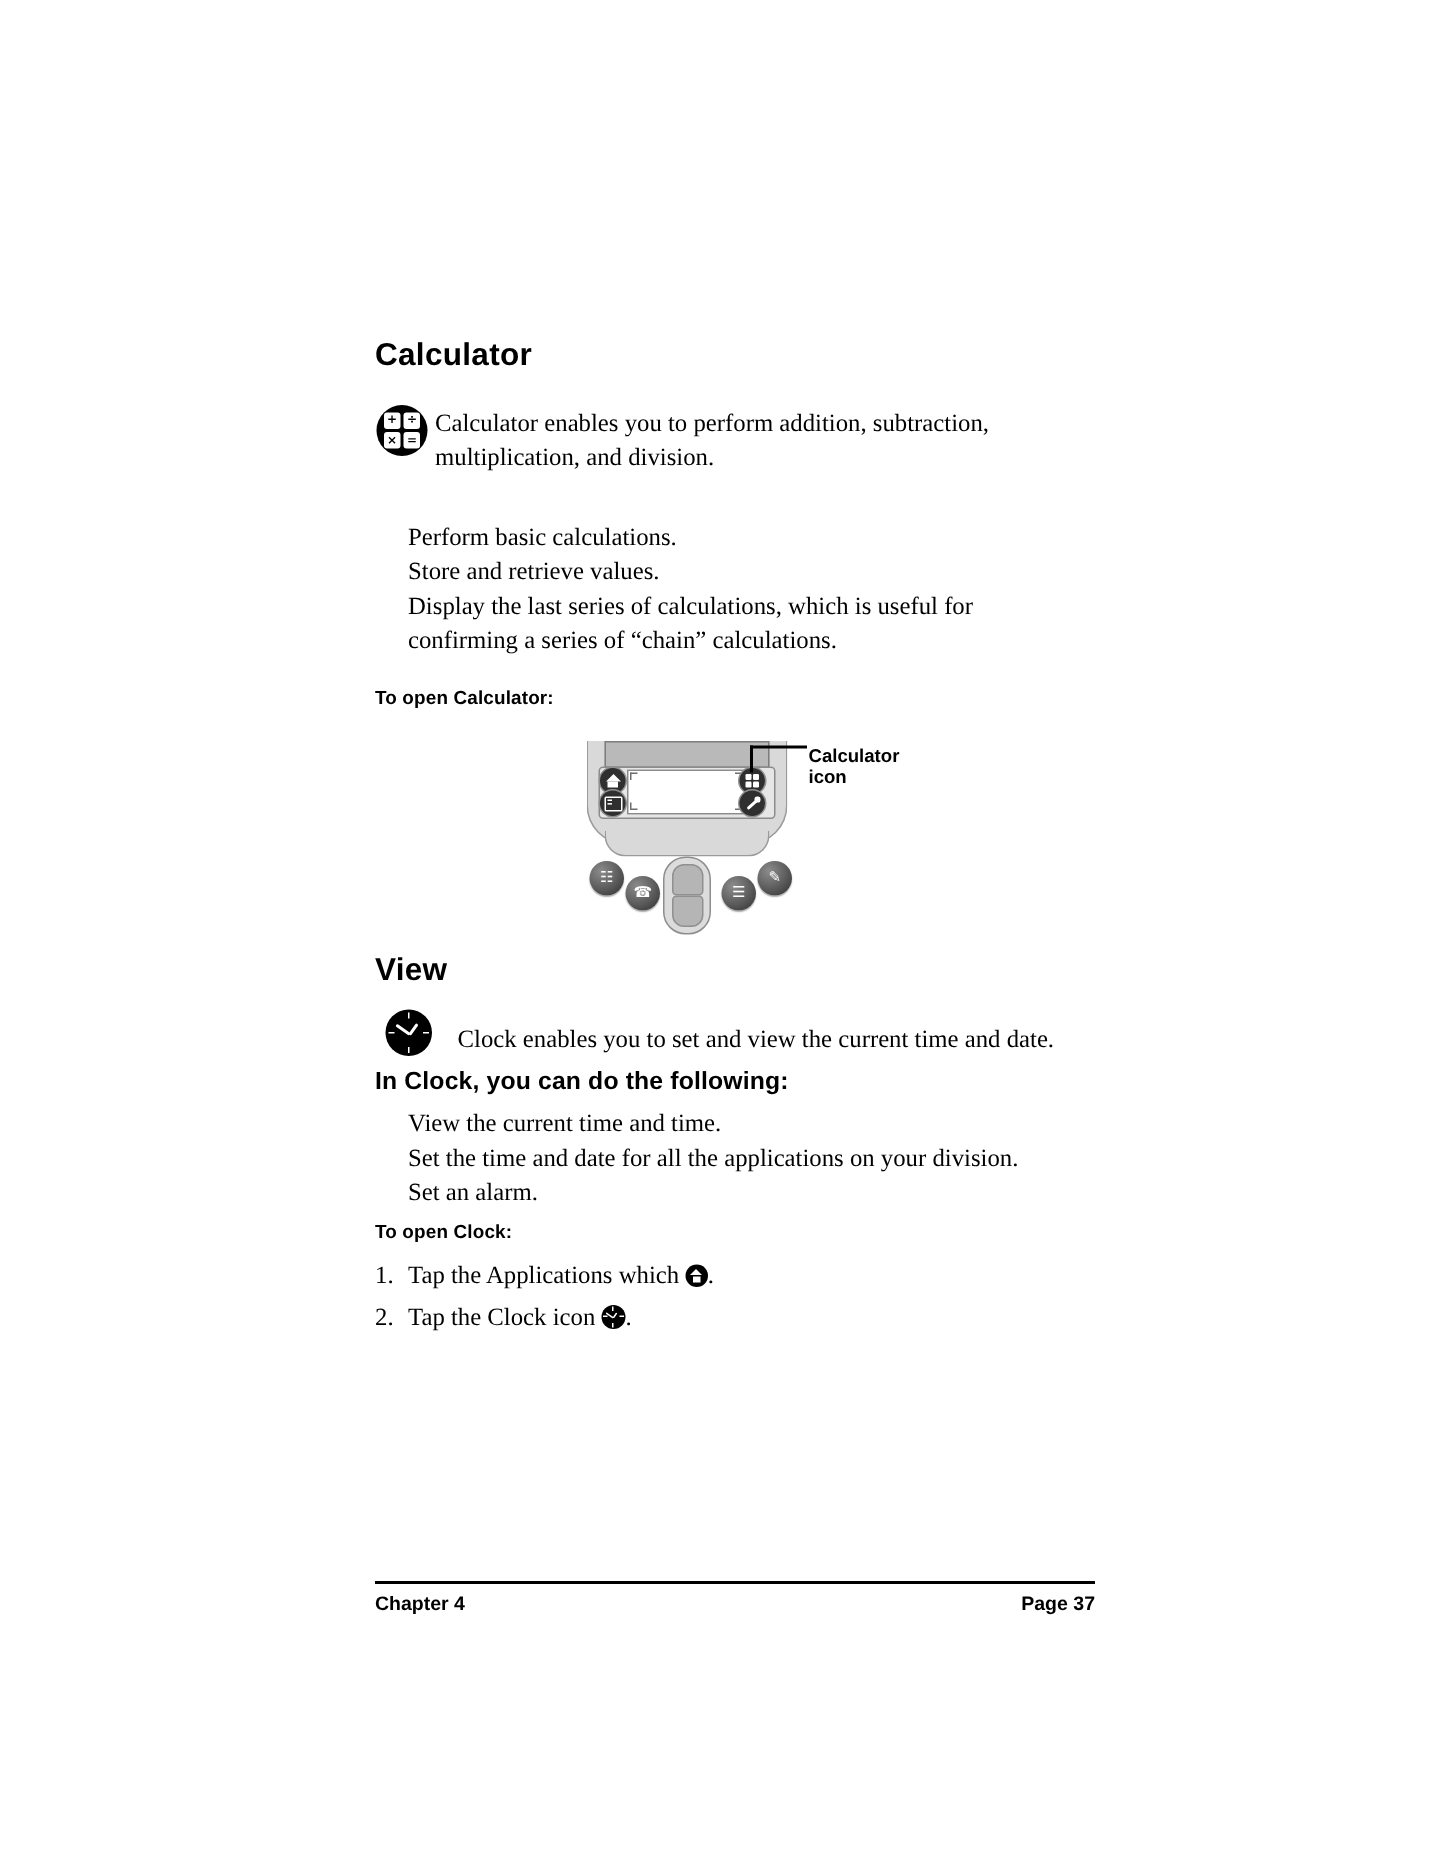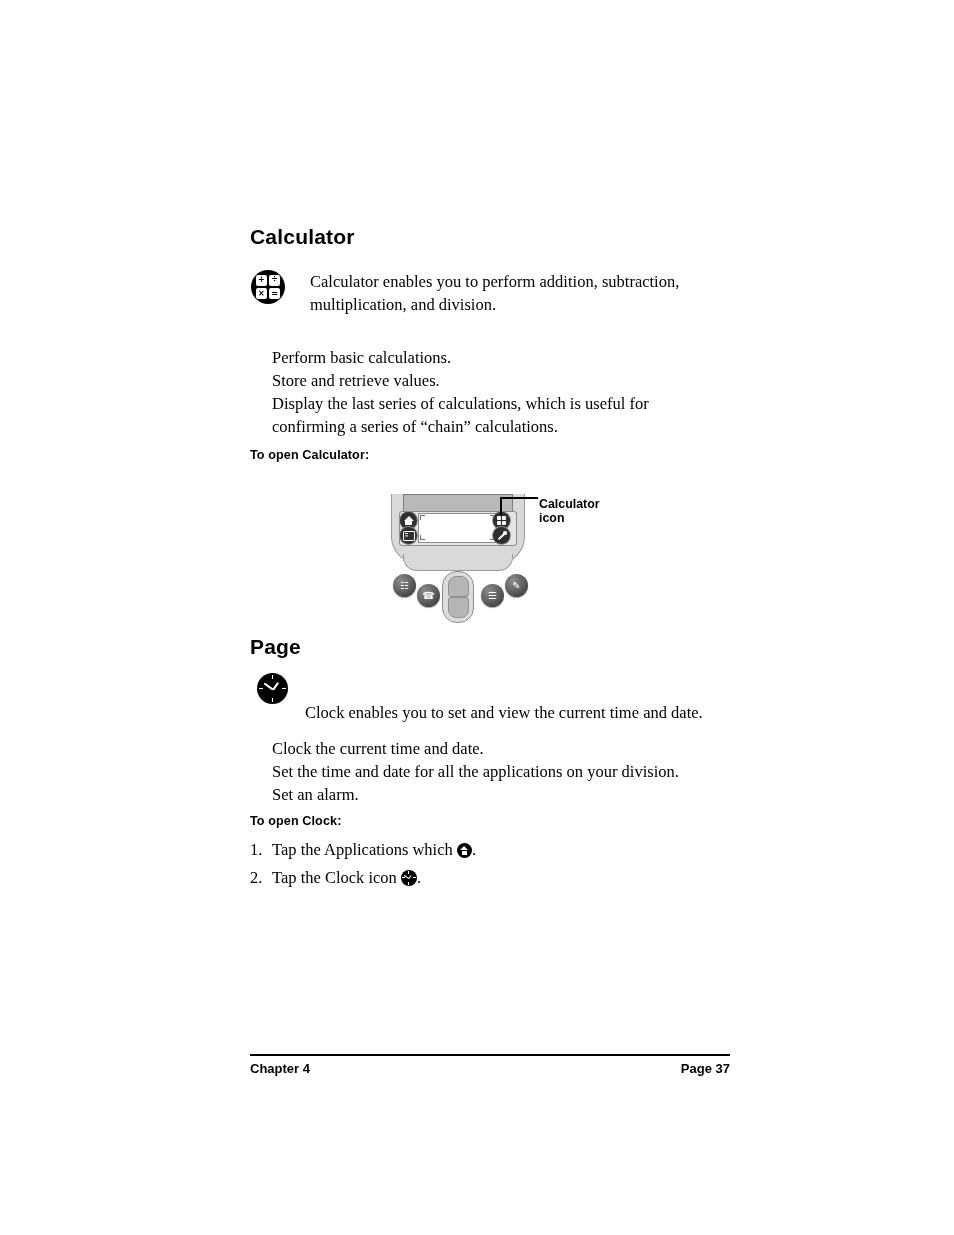--- a/index.html
+++ b/index.html
@@ -336,28 +336,28 @@
           <span>÷</span>
         </div>
       <div class="key">
           <span>×</span>
         </div>
       <div class="key">
           <span>=</span>
         </div>
     </div>
   </div>
-  <div class="intro-text" style="left:310px; top:234px; width:400px;">Calculator enables you to perform addition, subtraction, multiplication, and division.</div>
+  <div class="intro-text" style="left:290px; top:234px; width:400px;">Calculator enables you to perform addition, subtraction, multiplication, and division.</div>
 
 
   <div class="body-text nowrap" style="left:272px; top:310px;">Perform basic calculations.</div>
   <div class="body-text nowrap" style="left:272px; top:333px;">Store and retrieve values.</div>
   <div class="body-text" style="left:272px; top:356px; width:400px;">Display the last series of calculations, which is useful for confirming a series of “chain” calculations.</div>
 
-  <div class="h3" style="left:250px; top:412px;">To open Calculator:</div>
+  <div class="h3" style="left:250px; top:422px;">To open Calculator:</div>
 
 
   <div id="device-illustration" style="left:385px; top:458px; width:250px; height:120px;">
 
     <div class="dev-body" style="left:6px; top:0px; width:132px; height:68px; border-radius:0 0 26px 26px; border-top:none;"></div>
     <div class="dev-body" style="left:18px; top:60px; width:108px; height:16px; border-radius:0 0 14px 14px; border-top:none;"></div>
 
     <div class="dev-screen-strip" style="left:18px; top:0px; width:108px; height:16px;"></div>
 
     <div class="dev-graffiti-outer" style="left:14px; top:17px; width:116px; height:33px; border-radius:3px;"></div>
@@ -411,36 +411,37 @@
 
     <div class="leader" style="left:115px; top:3px; width:1.6px; height:18px;"></div>
     <div class="leader" style="left:115px; top:3px; width:38px; height:1.6px;"></div>
   </div>
 
   <div class="callout-label" style="left:539px; top:462px;">
     <div>Calculator</div>
     <div>icon</div>
   </div>
 
-  <div class="h1" style="left:250px; top:599px;">Page</div>
+  <div class="h1" style="left:250px; top:599px;">View</div>
 
   <div class="icon-clock-big" style="left:257px; top:637px;">
     <span class="clock-face">
       <span class="tick t12"></span>
       <span class="tick t3"></span>
       <span class="tick t6"></span>
       <span class="tick t9"></span>
       <span class="hand" style="left:15.5px; top:15.5px; width:8.5px; height:1.8px; transform:rotate(-55deg);"></span>
       <span class="hand" style="left:15.5px; top:15.5px; width:11px; height:1.6px; transform:rotate(-145deg);"></span>
     </span>
   </div>
-  <div class="intro-text nowrap" style="left:305px; top:665px;">Clock enables you to set and view the current time and date.</div>
-
-
-  <div class="body-text nowrap" style="left:272px; top:701px;">Clock the current time and date.</div>
+  <div class="intro-text nowrap" style="left:305px; top:645px;">Clock enables you to set and view the current time and date.</div>
+
+  <div class="h2" style="left:250px; top:676px;">In Clock, you can do the following:</div>
+
+  <div class="body-text nowrap" style="left:272px; top:701px;">View the current time and time.</div>
   <div class="body-text nowrap" style="left:272px; top:724px;">Set the time and date for all the applications on your division.</div>
   <div class="body-text nowrap" style="left:272px; top:747px;">Set an alarm.</div>
 
   <div class="h3" style="left:250px; top:778px;">To open Clock:</div>
 
   <div class="body-text nowrap" style="left:250px; top:802px;">1.</div>
   <div class="body-text nowrap" style="left:272px; top:802px;">
     <span>Tap the Applications which</span>
     <span class="inline-icon ii-home">
       <span class="house">

